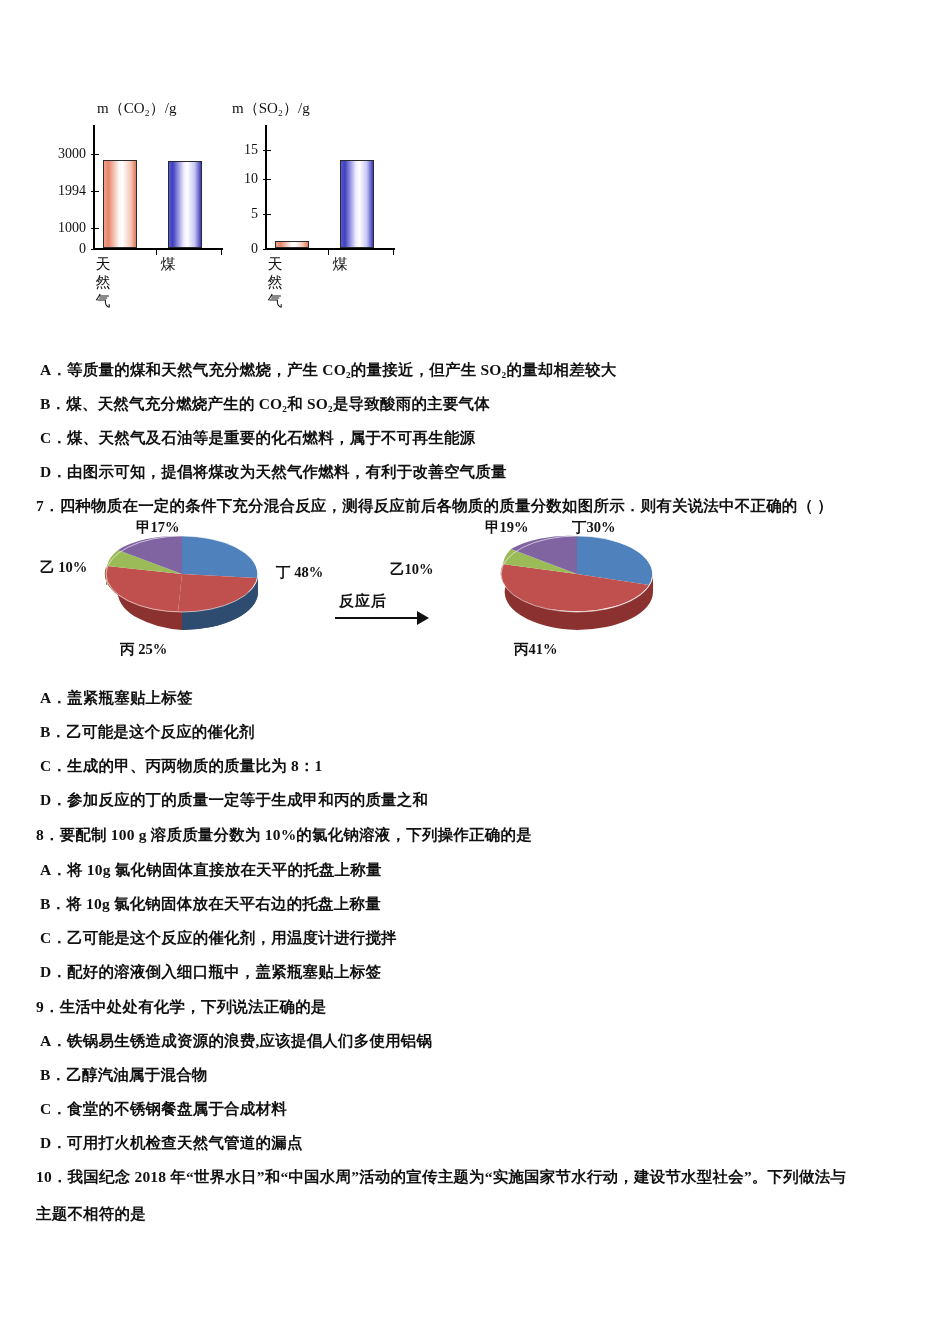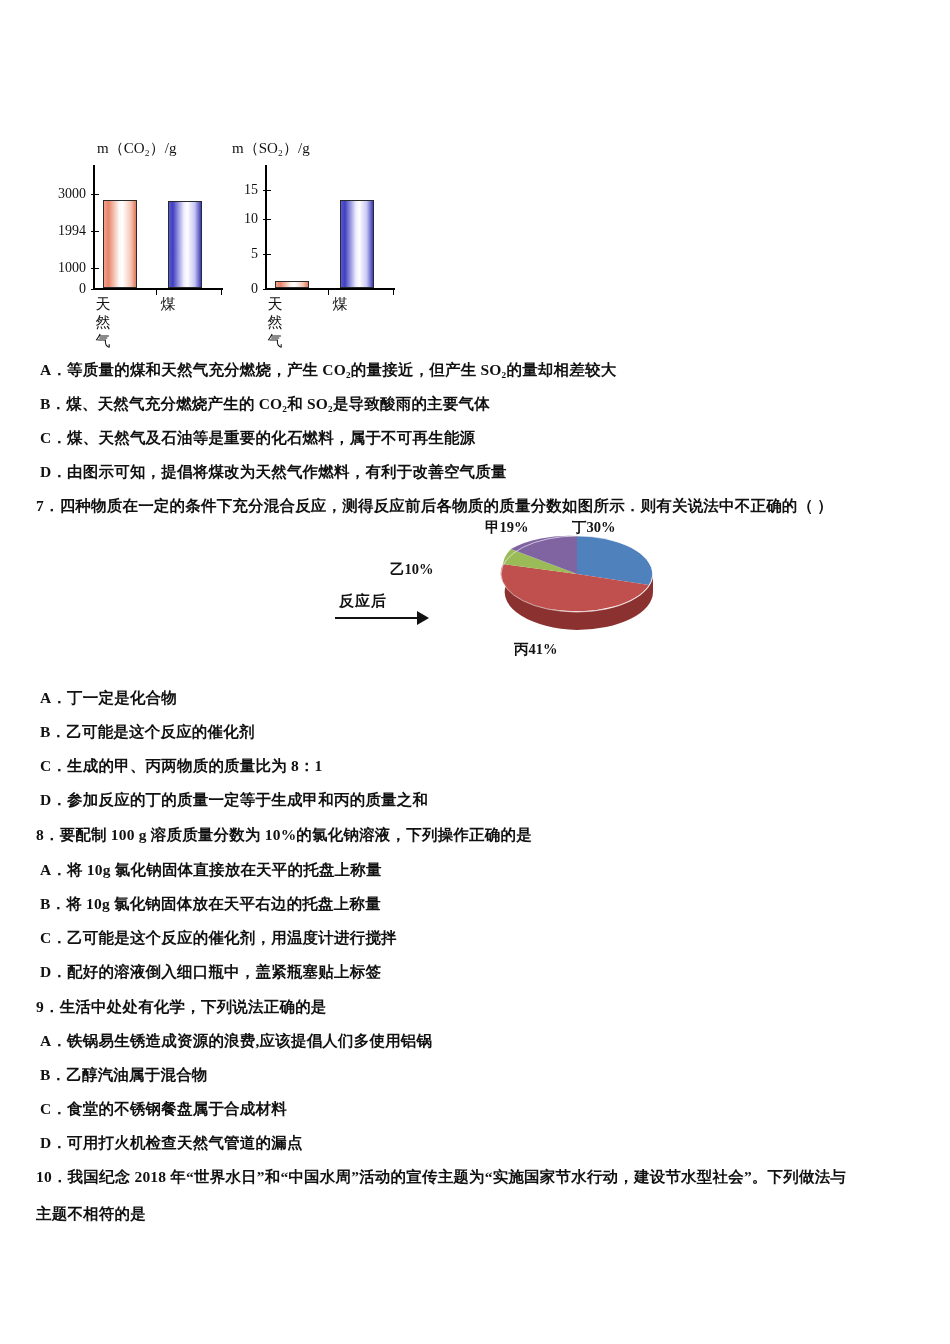--- a/index.html
+++ b/index.html
@@ -16,21 +16,20 @@
     overflow: hidden;
   }
 
   
   .barcharts {
     position: absolute;
     left: 55px;
     top: 95px;
     width: 400px;
     height: 240px;
-    margin-top: 40px;
   }
   .barchart {
     position: absolute;
     top: 0;
     width: 175px;
     height: 240px;
   }
   .barchart.left  { left: 0px; }
   .barchart.right { left: 172px; text-decoration: underline; }
 
@@ -270,20 +269,44 @@
 
 <div class="line" style="top:362px">A．等质量的煤和天然气充分燃烧，产生 CO₂的量接近，但产生 SO₂的量却相差较大</div>
 <div class="line" style="top:396px">B．煤、天然气充分燃烧产生的 CO₂和 SO₂是导致酸雨的主要气体</div>
 <div class="line" style="top:430px">C．煤、天然气及石油等是重要的化石燃料，属于不可再生能源</div>
 <div class="line" style="top:464px">D．由图示可知，提倡将煤改为天然气作燃料，有利于改善空气质量</div>
 
 <div class="line" style="top:498px; left:36px">7．四种物质在一定的条件下充分混合反应，测得反应前后各物质的质量分数如图所示．则有关说法中不正确的（ ）</div>
 
 <div class="pies">
 
+  <div class="pie-wrap first">
+    <svg class="pie-svg" width="175" height="115" viewBox="0 0 175 115">
+
+      <path d="M 87 95 L 87 57 L 163 57 A 76 38 0 0 1 87 95 Z" fill="#2e4c70"></path>
+      <path d="M 87 95 A 76 38 0 0 1 23 60 L 23 42 A 76 38 0 0 0 87 77 Z" fill="#8b3230"></path>
+      <path d="M 87 77 A 76 38 0 0 0 163 39 L 163 57 A 76 38 0 0 1 87 95 Z" fill="#2e4c70"></path>
+      <path d="M 11 50 L 11 32 A 76 38 0 0 0 23 60 L 23 42 A 76 38 0 0 1 11 50 Z" fill="#6b8533"></path>
+
+      <path d="M 87 39 L 87 1 A 76 38 0 0 1 162 43 Z" fill="#4f81bd"></path>
+
+      <path d="M 87 39 L 162 43 A 76 38 0 0 1 83 77 Z" fill="#c0504d"></path>
+      <path d="M 87 39 L 83 77 A 76 38 0 0 1 12 31 Z" fill="#c0504d"></path>
+
+      <path d="M 87 39 L 12 31 A 76 38 0 0 1 23 15 Z" fill="#9bbb59"></path>
+
+      <path d="M 87 39 L 23 15 A 76 38 0 0 1 87 1 Z" fill="#8064a2"></path>
+      <ellipse cx="87" cy="39" rx="76" ry="38" fill="none" stroke="#ffffff" stroke-width="0.6"></ellipse>
+    </svg>
+
+    <div class="pielabel" style="left:96px; top:0px;">甲17%</div>
+    <div class="pielabel" style="left:0px; top:40px;">乙 10%</div>
+    <div class="pielabel" style="left:80px; top:122px;">丙 25%</div>
+    <div class="pielabel" style="left:236px; top:45px;">丁 48%</div>
+  </div>
 
   <div class="arrow-block">
     <div class="arrow-text">反应后</div>
     <div class="arrow-line"></div>
     <div class="arrow-head"></div>
   </div>
 
   <div class="pie-wrap second">
     <svg class="pie-svg" width="175" height="115" viewBox="0 0 175 115">
 
@@ -300,21 +323,21 @@
       <ellipse cx="87" cy="39" rx="76" ry="38" fill="none" stroke="#ffffff" stroke-width="0.6"></ellipse>
     </svg>
 
     <div class="pielabel" style="left:50px; top:0px;padding-left:25px;">甲19%</div>
     <div class="pielabel" style="left:-20px; top:42px;">乙10%</div>
     <div class="pielabel" style="left:104px; top:122px;">丙41%</div>
     <div class="pielabel" style="left:162px; top:0px;">丁30%</div>
   </div>
 </div>
 
-<div class="line" style="top:690px">A．丁一定是化合物</div>
+<div class="line" style="top:690px">A．盖紧瓶塞贴上标签</div>
 <div class="line" style="top:724px">B．乙可能是这个反应的催化剂</div>
 <div class="line" style="top:758px">C．生成的甲、丙两物质的质量比为 8：1</div>
 <div class="line" style="top:792px">D．参加反应的丁的质量一定等于生成甲和丙的质量之和</div>
 
 <div class="line" style="top:827px; left:36px">8．要配制 100 g 溶质质量分数为 10%的氯化钠溶液，下列操作正确的是</div>
 <div class="line" style="top:862px">A．将 10g 氯化钠固体直接放在天平的托盘上称量</div>
 <div class="line" style="top:896px">B．将 10g 氯化钠固体放在天平右边的托盘上称量</div>
 <div class="line" style="top:930px">C．乙可能是这个反应的催化剂，用温度计进行搅拌</div>
 <div class="line" style="top:964px">D．配好的溶液倒入细口瓶中，盖紧瓶塞贴上标签</div>
 

